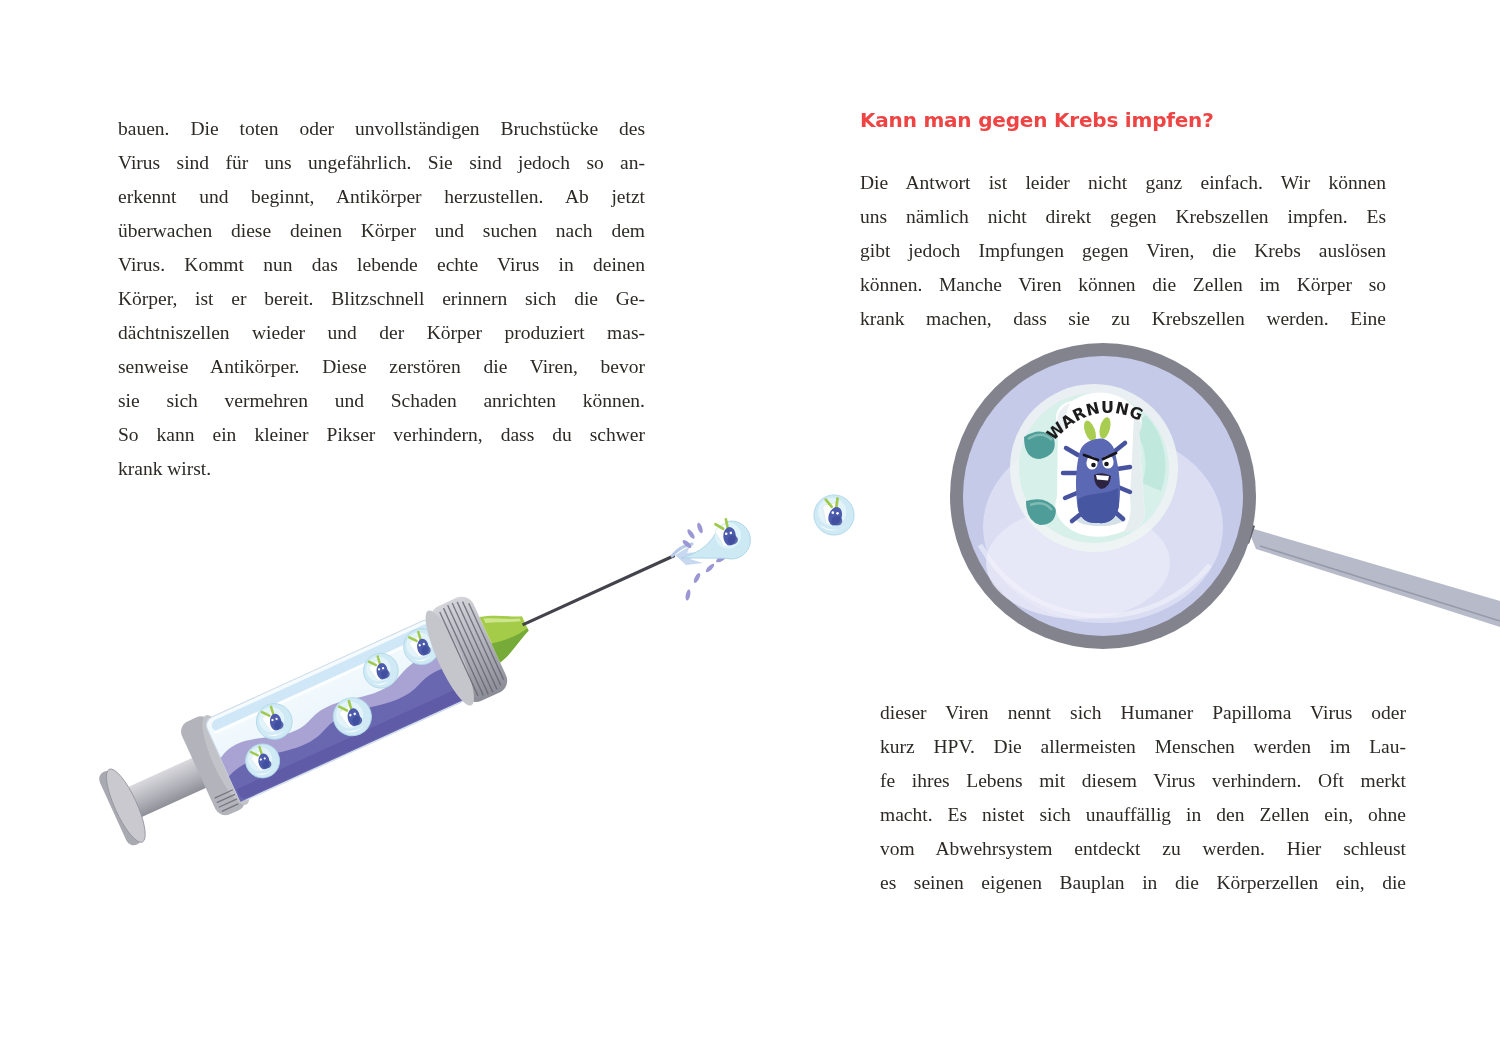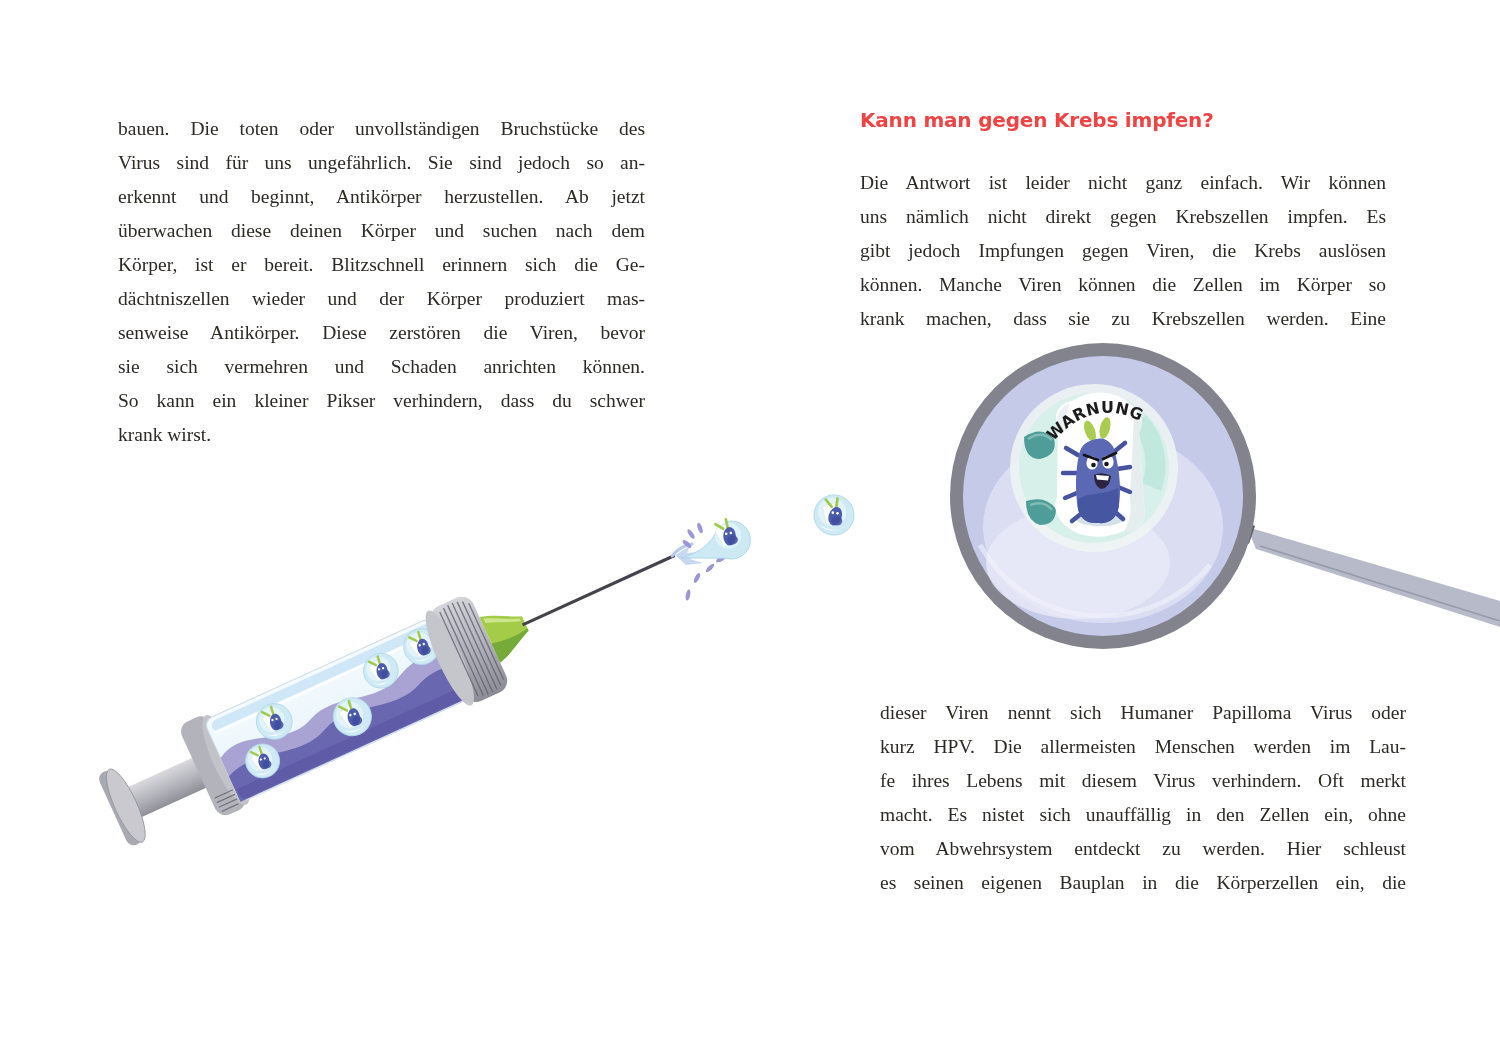--- a/index.html
+++ b/index.html
@@ -43,20 +43,21 @@
 </head>
 <body>
 
 <div class="spread">
 
   <div class="textblock" style="left:118px;top:112px;width:527px;">
     <div class="tline">bauen. Die toten oder unvollständigen Bruchstücke des</div>
     <div class="tline">Virus sind für uns ungefährlich. Sie sind jedoch so an-</div>
     <div class="tline">erkennt und beginnt, Antikörper herzustellen. Ab jetzt</div>
     <div class="tline">überwachen diese deinen Körper und suchen nach dem</div>
+    <div class="tline">Virus. Kommt nun das lebende echte Virus in deinen</div>
     <div class="tline">Körper, ist er bereit. Blitzschnell erinnern sich die Ge-</div>
     <div class="tline">dächtniszellen wieder und der Körper produziert mas-</div>
     <div class="tline">senweise Antikörper. Diese zerstören die Viren, bevor</div>
     <div class="tline">sie sich vermehren und Schaden anrichten können.</div>
     <div class="tline">So kann ein kleiner Pikser verhindern, dass du schwer</div>
     <div class="tline final">krank wirst.</div>
   </div>
 
   <div class="heading" style="left:860px;top:108px;">Kann man gegen Krebs impfen?</div>
 

